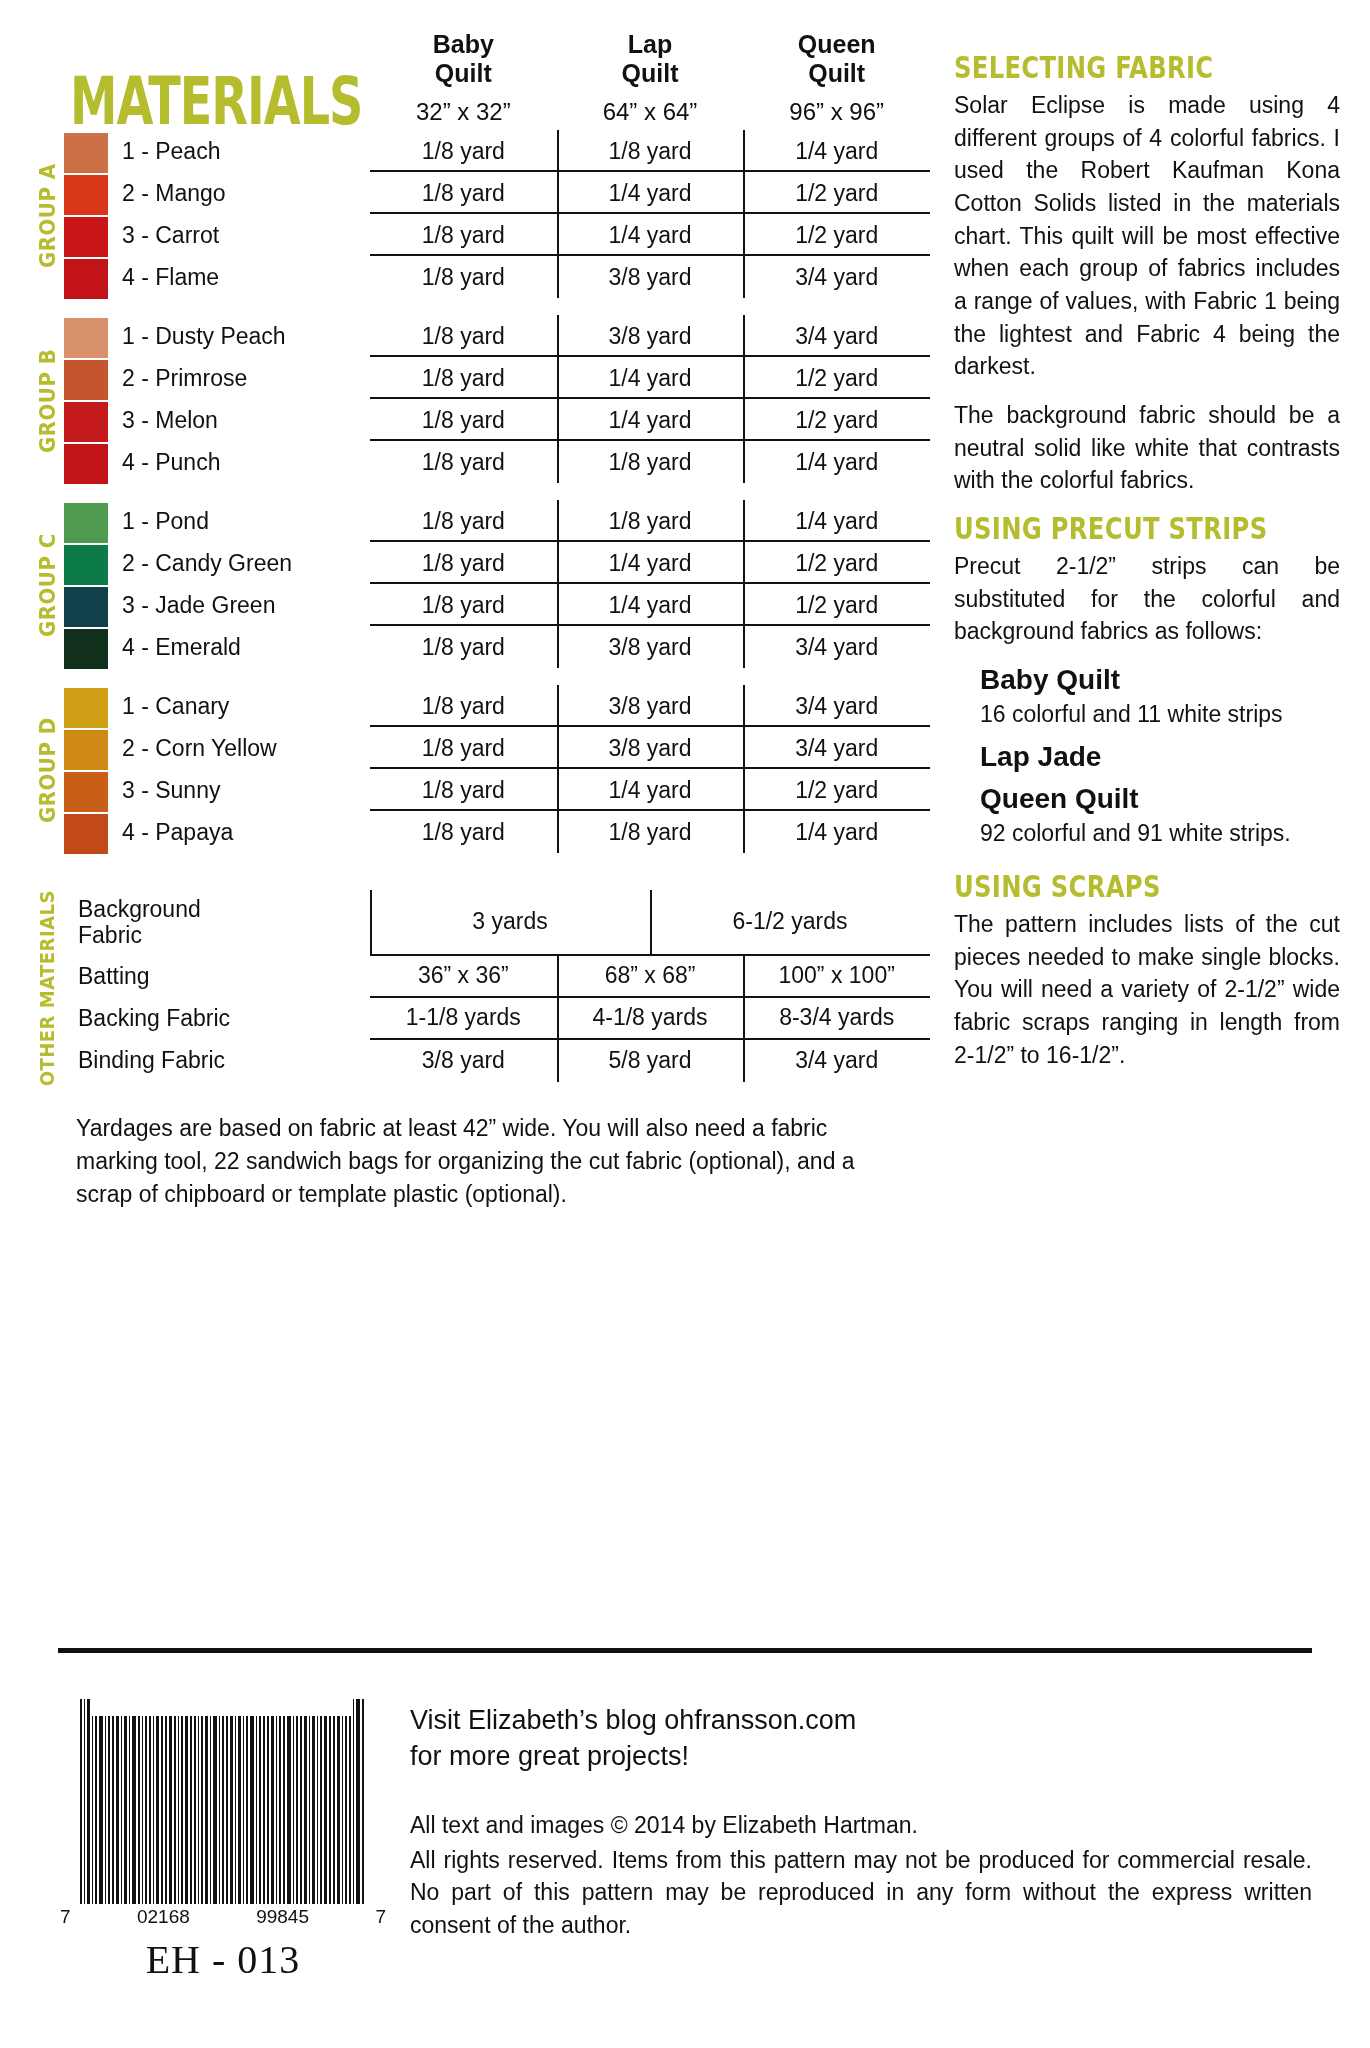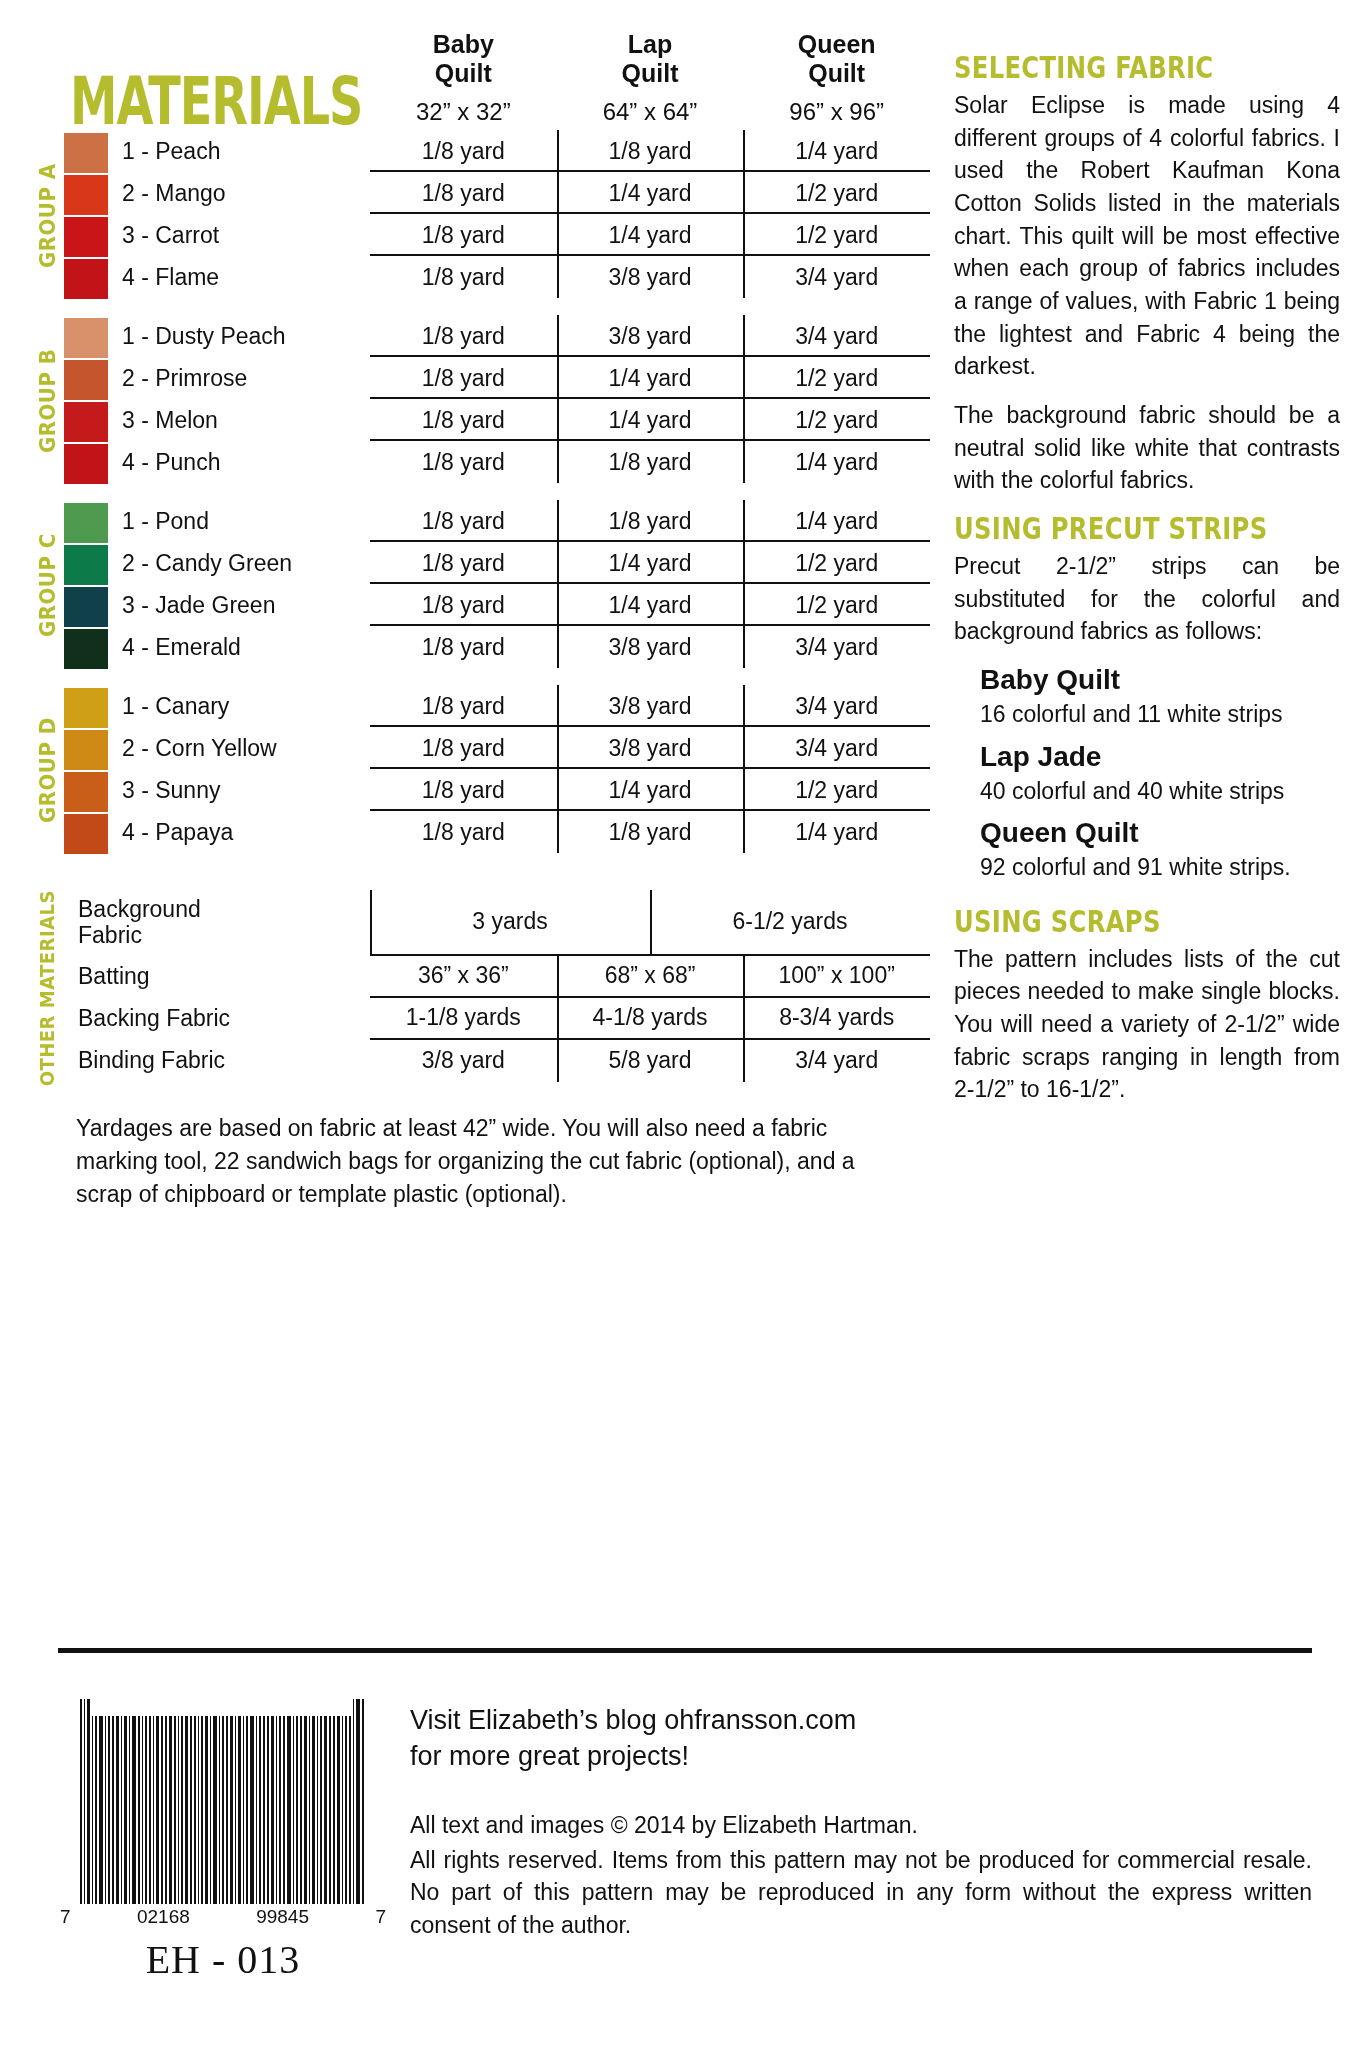--- a/index.html
+++ b/index.html
@@ -395,21 +395,20 @@
       <p class="body-p">Solar Eclipse is made using 4 different groups of 4 colorful fabrics. I used the Robert Kaufman Kona Cotton Solids listed in the materials chart. This quilt will be most effective when each group of fabrics includes a range of values, with Fabric 1 being the lightest and Fabric 4 being the darkest.</p>
       <p class="body-p">The background fabric should be a neutral solid like white that contrasts with the colorful fabrics.</p>
 
       <div class="sec-head">USING PRECUT STRIPS</div>
       <p class="body-p">Precut 2-1/2” strips can be substituted for the colorful and background  fabrics as follows:</p>
 
       <div class="sub-head">Baby Quilt</div>
       <p class="sub-p">16 colorful and 11 white strips</p>
 
       <div class="sub-head">Lap Jade</div>
-      <p class="sub-p">40 colorful and 40 white strips</p>
 
       <div class="sub-head">Queen Quilt</div>
       <p class="sub-p">92 colorful and 91 white strips.</p>
 
       <div class="sec-head sp">USING SCRAPS</div>
       <p class="body-p">The pattern includes lists of the cut pieces needed to make single blocks. You will need a variety of 2-1/2” wide fabric scraps ranging in length from 2-1/2” to 16-1/2”.</p>
 
     </div>
   </div>
 

